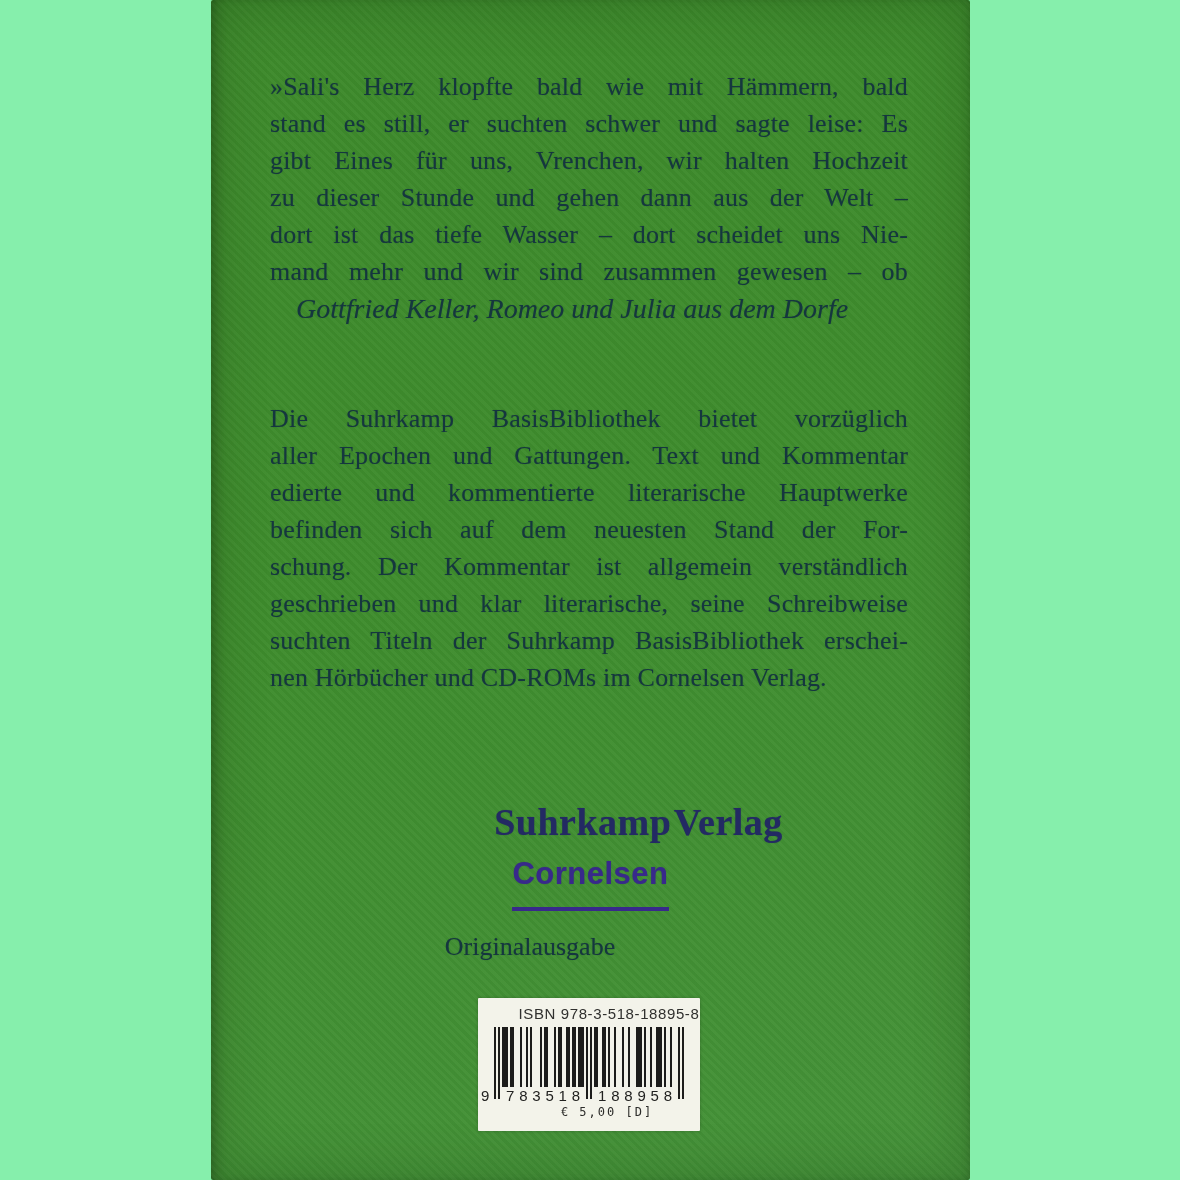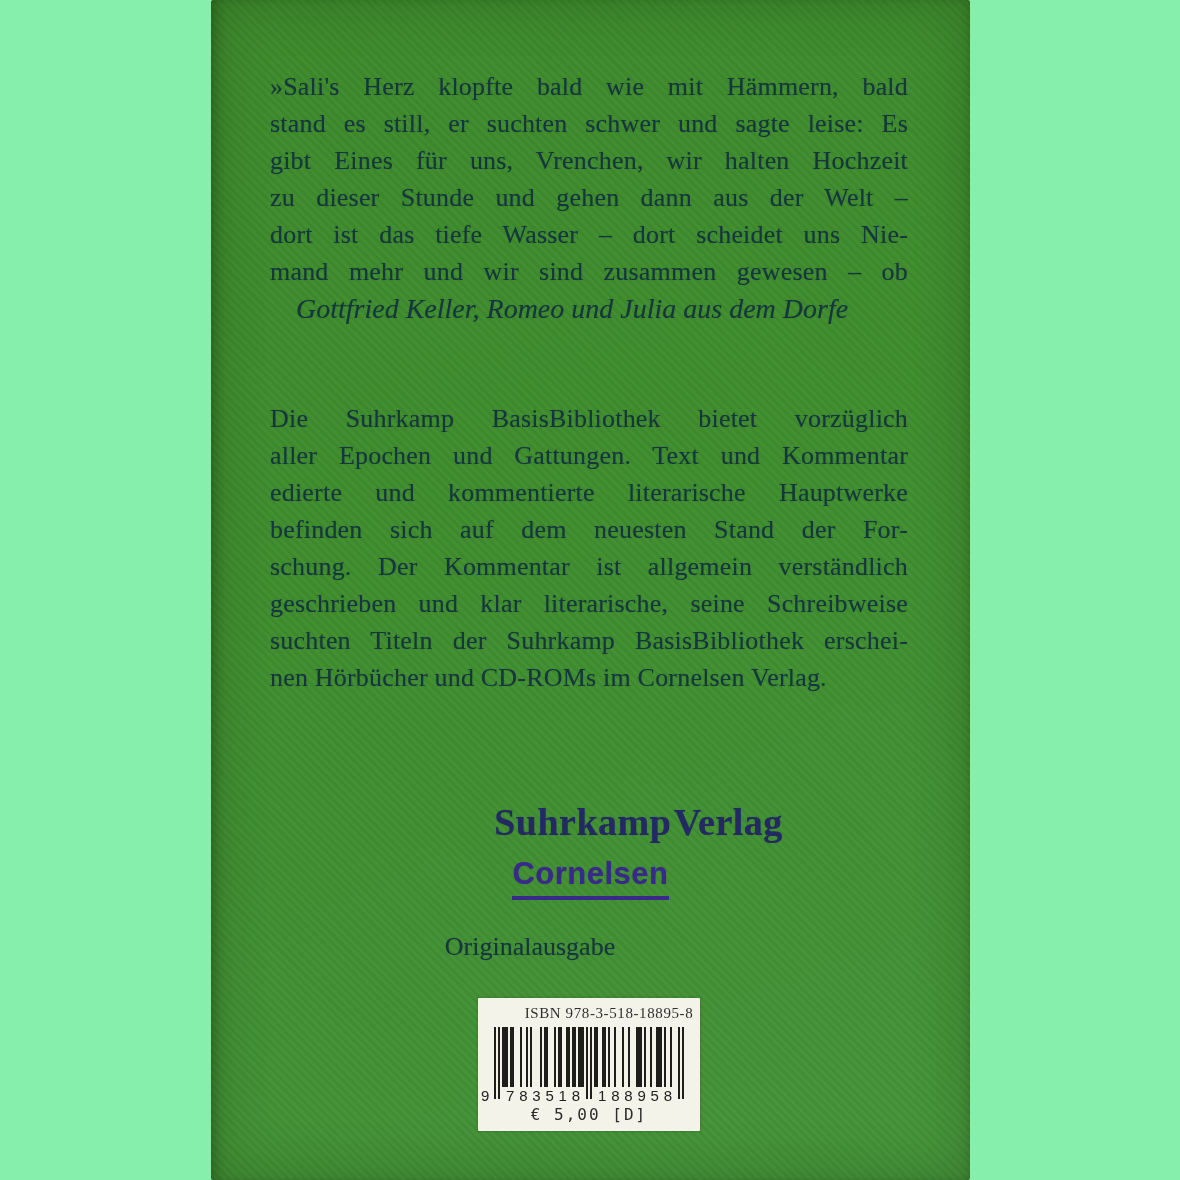--- a/index.html
+++ b/index.html
@@ -35,52 +35,52 @@
     color:#232a63; word-spacing:-7px; letter-spacing:0.5px;
     text-shadow:0 0 1px rgba(20,20,80,0.4);
     margin-left:48px;
   }
   .cornelsen-logo {
     position:absolute; left:211px; top:858px; width:759px; text-align:center;
   }
   .cornelsen-inner {
     display:inline-block; font-family:"Liberation Sans", sans-serif; font-weight:bold;
     font-size:31px; color:#38298b; letter-spacing:0.5px;
-    border-bottom:4px solid #38298b; padding-bottom:7px; line-height:1.0;
+    border-bottom:4px solid #38298b; padding-bottom:18px; line-height:1.0;
     text-shadow:0 0 1px rgba(40,20,110,0.4);
   }
   .edition-label {
     position:absolute; left:211px; top:932px; width:638px; text-align:center;
     font-size:26px; color:#15363f; text-shadow:0 0 1px rgba(10,40,50,0.35);
   }
 
   .barcode-box {
     position:absolute; left:478px; top:998px; width:222px; height:133px;
     background:#f3f3ea; border-radius:1px; box-shadow:0 0 3px rgba(0,0,0,0.25);
     padding-top:7px;
   }
   .isbn-label {
-    text-align:center; font-family:Liberation Serif, serif;
+    text-align:center; font-family:Liberation Sans, sans-serif;
     font-size:15px; color:#30302e; letter-spacing:0.6px;margin-left:40px;
   }
   .barcode-wrap { position:relative; width:190px; margin:5px auto 0 auto; height:96px; }
   .bars { display:flex; align-items:flex-start; width:190px; }
   .bars i { display:block; width:2px; height:60px; }
   .bars i.b { background:#1d1d1b; }
   .bars i.g { height:72px; }
   .bc-digit {
     position:absolute; font-family:"Liberation Sans", sans-serif;
     font-size:15px; color:#222220; top:60px; white-space:nowrap;
   }
   .bc-d-first { left:-13px; }
   .bc-d-g1 { left:12px; letter-spacing:4.8px; }
   .bc-d-g2 { left:104px; letter-spacing:4.8px; }
   .price-label {
-    position:absolute; left:0; top:78px; width:190px; text-align:center;
-    font-family:"DejaVu Sans Mono", monospace; font-size:16px; color:#2c2c2a; letter-spacing:2px;
+    position:absolute; left:18px; top:78px; width:190px; text-align:center;
+    font-family:"DejaVu Sans Mono", monospace; font-size:12px; color:#2c2c2a; letter-spacing:2px;
   }
 </style>
 </head>
 <body>
 
 <div class="page">
   <div class="cover"></div>
 
   <div class="textcol quote-block" style="position:absolute;">
     <div class="bline">»Sali's Herz klopfte bald wie mit Hämmern, bald</div>

